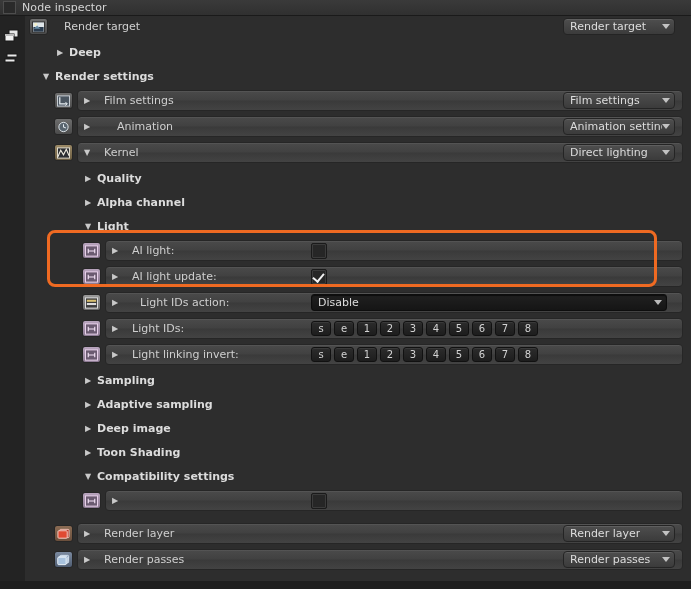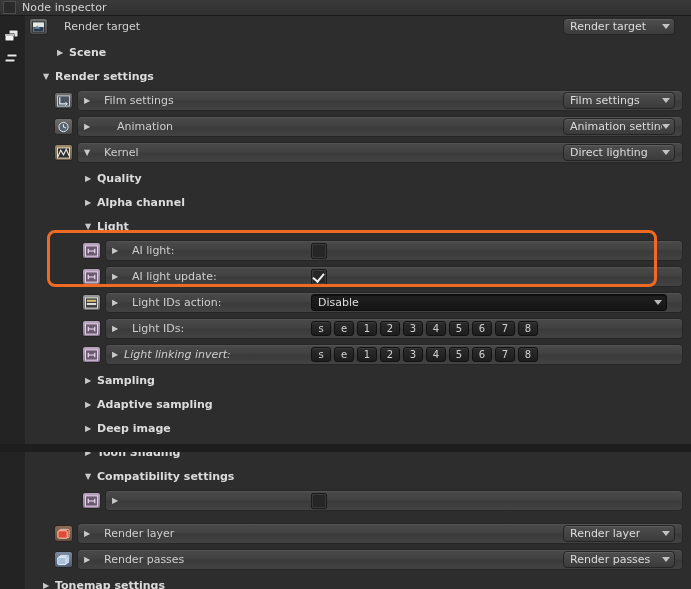--- a/index.html
+++ b/index.html
@@ -12,21 +12,21 @@
     height: 589px;
     font-family: "DejaVu Sans", "Liberation Sans", sans-serif;
     font-size: 11px;
     color: #c8c8c8;
     overflow: hidden;
     -webkit-font-smoothing: antialiased;
   }
   #app {
     position: relative;
     width: 691px;
-    height: 452px;
+    height: 589px;
     background: #2b2b2b;
   }
 
   
   .titlebar {
     position: absolute;
     left: 0; top: 0;
     width: 691px; height: 16px;
     background: linear-gradient(#3a3a3a, #303030);
     border-bottom: 1px solid #1a1a1a;
@@ -327,21 +327,21 @@
         <span class="lbl" style="margin-left:12px;">Render target</span>
       </div>
       <div class="combo-right" style="top:2px;">
         <span class="cval">Render target</span>
         <span class="carr"></span>
       </div>
     </div>
 
     <div class="grouprow ind2" style="margin-top:4px;">
       <span class="tri">▶</span>
-      <span class="grouplabel">Scene</span>
+      <span class="grouplabel">Deep</span>
     </div>
 
     <div class="grouprow ind1">
       <span class="tri">▼</span>
       <span class="grouplabel">Render settings</span>
     </div>
 
     <div class="row" style="margin-left:29px;">
       <div class="nodeicon">
         <svg class="glyph" viewBox="0 0 14 12">
@@ -444,21 +444,21 @@
     <div class="row" style="margin-left:57px;">
       <div class="nodeicon enumic">
         <svg class="glyph" viewBox="0 0 14 12">
           <rect x="0.5" y="0.5" width="13" height="11" fill="#3c3c3c" stroke="#e6e6e6"></rect>
           <rect x="2" y="2.5" width="10" height="2.2" fill="#d8c070"></rect>
           <rect x="2" y="6" width="10" height="2.2" fill="#dcdcdc"></rect>
         </svg>
       </div>
       <div class="bar">
         <span class="tri">▶</span>
-        <span class="lbl" style="margin-left:8px;">Light IDs action:</span>
+        <span class="lbl" style="margin-left:16px;">Light IDs action:</span>
         <div class="ctrl">
           <div class="combo-inline">
             <span class="cval">Disable</span>
             <span class="carr"></span>
           </div>
         </div>
       </div>
     </div>
 
     <div class="row" style="margin-left:57px;">
@@ -490,21 +490,21 @@
 
     <div class="row" style="margin-left:57px;">
       <div class="nodeicon boolic">
         <svg class="glyph" viewBox="0 0 14 12">
           <rect x="0.5" y="0.5" width="13" height="11" fill="#6a5a70" stroke="#f0d8f2"></rect>
           <path d="M3 6 L11 6 M3.5 3.5 L3.5 8.5 M10.5 3.5 L10.5 8.5" stroke="#f6e4f8" stroke-width="1.2"></path>
         </svg>
       </div>
       <div class="bar">
         <span class="tri">▶</span>
-        <span class="lbl" style="font-style:italic;">Light linking invert:</span>
+        <span class="lbl" style="margin-left:8px;">Light linking invert:</span>
         <div class="ctrl">
           <div class="idstrip">
             <div class="idbtn">s</div>
             <div class="idbtn">e</div>
             <div class="idbtn">1</div>
             <div class="idbtn">2</div>
             <div class="idbtn">3</div>
             <div class="idbtn">4</div>
             <div class="idbtn">5</div>
             <div class="idbtn">6</div>

